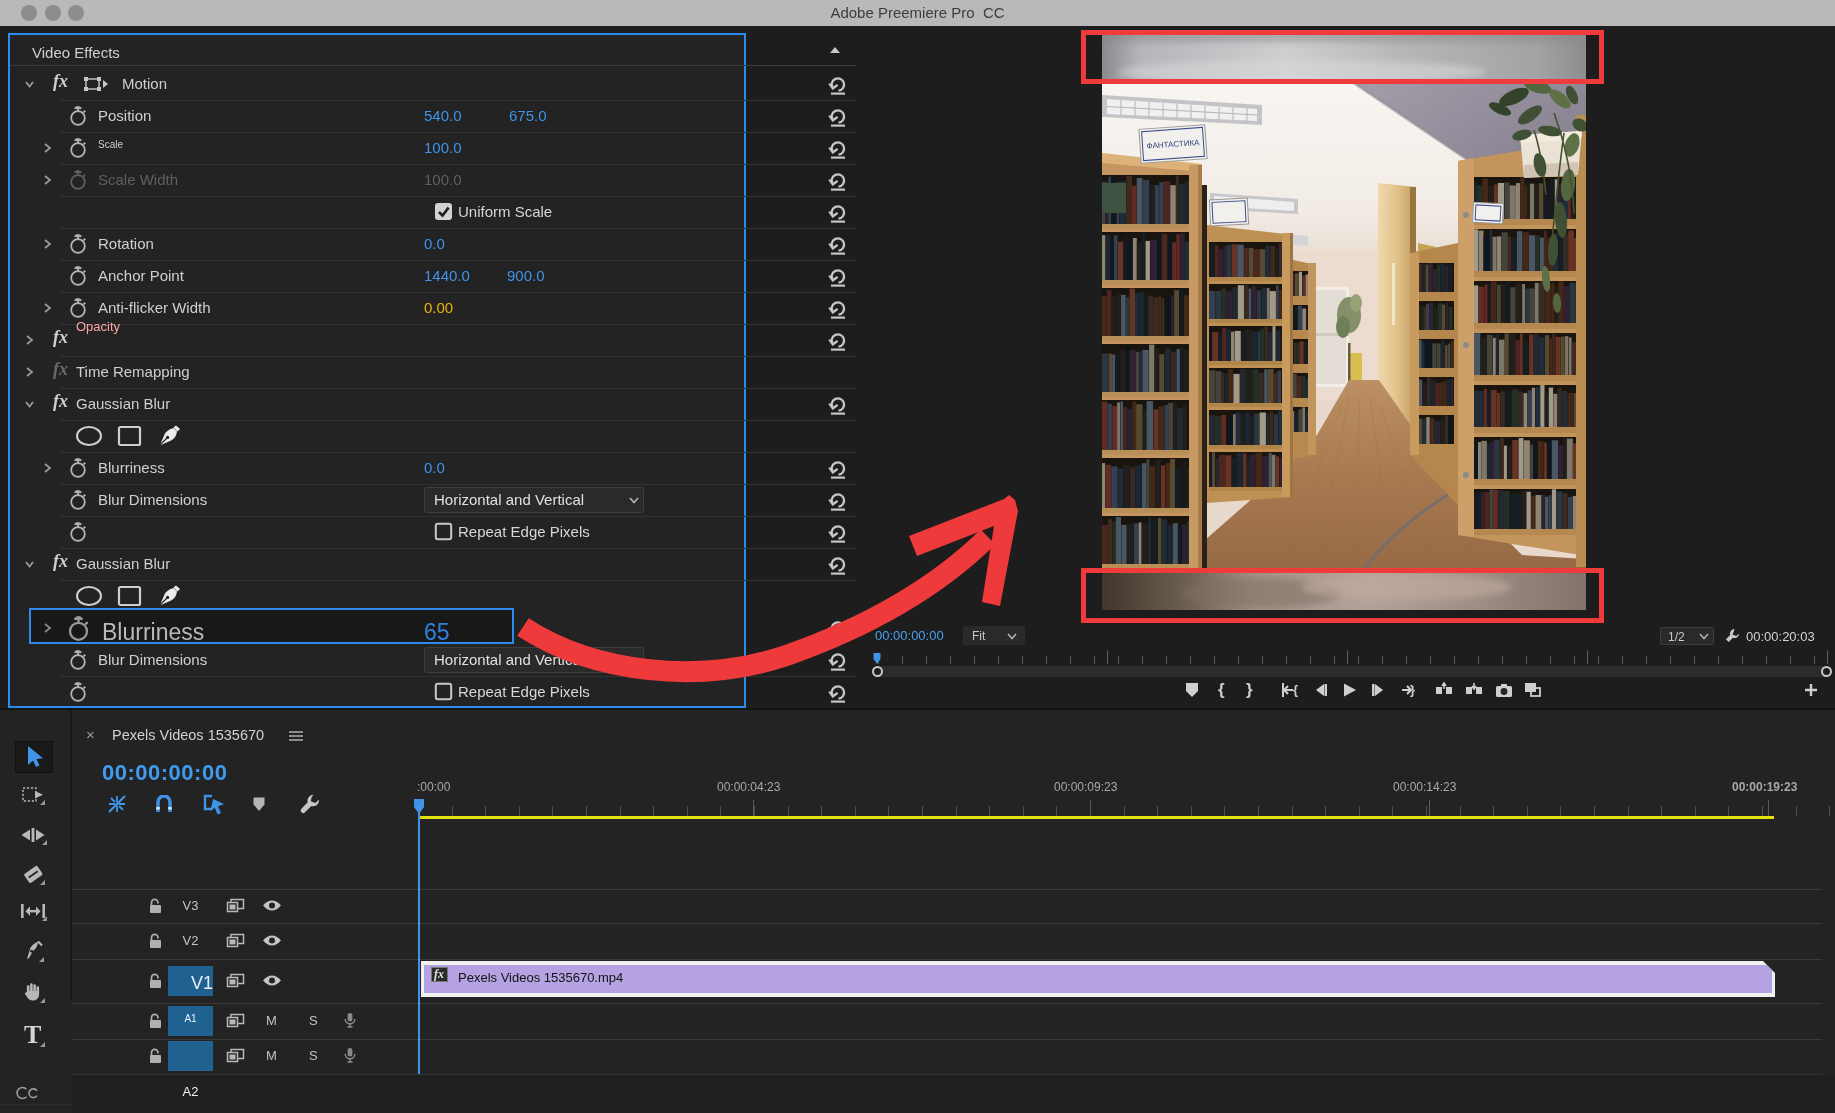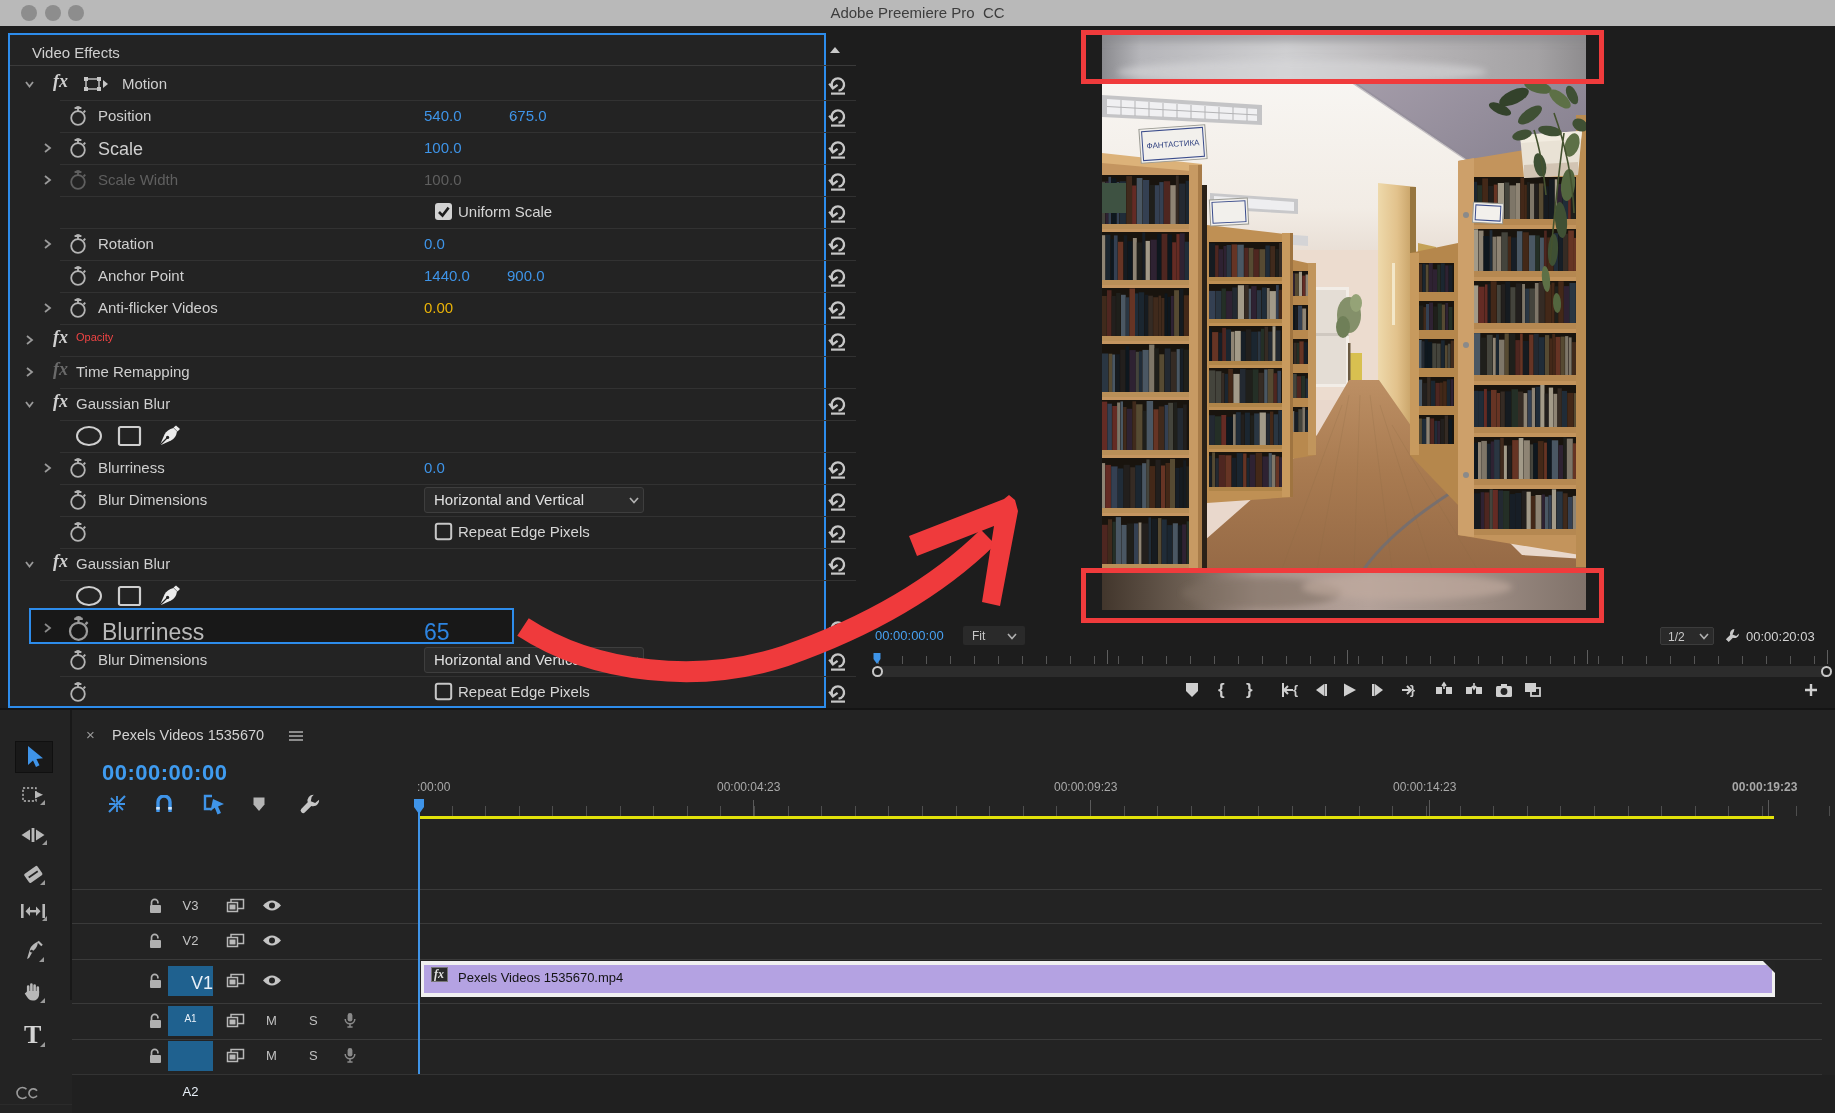--- a/index.html
+++ b/index.html
@@ -13,21 +13,21 @@
 <body>
 <div id="root">
 
   <div class="abs" style="left:0;top:0;width:1835px;height:26px;background:#b9b9b9;">
     <div class="abs" style="left:21px;top:5px;width:16px;height:16px;border-radius:50%;background:#8d8d8d;"></div>
     <div class="abs" style="left:45px;top:5px;width:16px;height:16px;border-radius:50%;background:#8d8d8d;"></div>
     <div class="abs" style="left:68px;top:5px;width:16px;height:16px;border-radius:50%;background:#8d8d8d;"></div>
     <div class="abs" style="left:0;top:0;width:1835px;height:26px;line-height:26px;text-align:center;color:#3d3d3d;font-size:15px;">Adobe Preemiere Pro&nbsp; CC</div>
   </div>
 
-  <div id="fxpanel" class="abs" style="left:8px;top:33px;width:818px;height:675px;background:#232323;border:2px solid #2d8ceb;box-sizing:border-box;">
+  <div id="fxpanel" class="abs" style="left:8px;top:33px;width:738px;height:675px;background:#232323;border:2px solid #2d8ceb;box-sizing:border-box;">
     <div class="abs txt" style="left:22px;top:9px;font-size:15px;color:#cfcfcf;">Video Effects</div>
     <svg class="abs" style="left:819px;top:11px;" width="12" height="8" viewBox="0 0 12 8">
         <path d="M1 7 L6 1 L11 7 Z" fill="#c8c8c8"></path>
       </svg>
     <div class="abs" style="left:0px;top:30px;width:846px;height:1px;background:#3a3a3a;"></div>
     <div class="abs" style="left:50px;top:65px;width:796px;height:1px;background:#323232;"></div>
     <div class="abs" style="left:50px;top:97px;width:796px;height:1px;background:#323232;"></div>
     <div class="abs" style="left:50px;top:129px;width:796px;height:1px;background:#323232;"></div>
     <div class="abs" style="left:50px;top:161px;width:796px;height:1px;background:#323232;"></div>
     <div class="abs" style="left:50px;top:193px;width:796px;height:1px;background:#323232;"></div>
@@ -87,21 +87,21 @@
     <svg class="abs" style="left:32px;top:108px;" width="10" height="10" viewBox="0 0 10 10">
         <path d="M3 1 L8 5 L3 9" fill="none" stroke="#9a9a9a" stroke-width="1.8"></path>
       </svg>
     <svg class="abs" style="left:58px;top:102px;" width="20" height="22" viewBox="0 0 20 22">
         <g fill="none" stroke="#b4b4b4" stroke-width="1.8">
           <circle cx="10" cy="13" r="6.8"></circle>
           <path d="M10 6.2 V3.4 M6.6 3 h6.8 M15.5 7.5 L17.3 5.7"></path>
           <path d="M7.8 3 a2.6 2.6 0 0 1 4.4 0"></path>
         </g>
       </svg>
-    <div class="abs" style="left:88px;top:104px;font-size:18px;color:#cfcfcf;white-space:nowrap;">Scale</div>
+    <div class="abs" style="left:88px;top:104px;font-size:10px;color:#cfcfcf;white-space:nowrap;">Scale</div>
     <div class="abs" style="left:414px;top:104px;font-size:15px;color:#3e94e8;white-space:nowrap;">100.0</div>
     <svg class="abs" style="left:817px;top:103px;" width="21" height="21" viewBox="0 0 21 21">
         <g fill="none" stroke="#c6c6c6" stroke-width="2.3">
           <path d="M5.6 13.8 A6.2 6.2 0 1 1 11.5 16.7"></path>
           <path d="M2.2 9.6 L5.9 14.3 L10.6 10.9"></path>
         </g>
         <line x1="4" y1="19.6" x2="18" y2="19.6" stroke="#c6c6c6" stroke-width="2.2"></line>
       </svg>
     <svg class="abs" style="left:32px;top:140px;" width="10" height="10" viewBox="0 0 10 10">
         <path d="M3 1 L8 5 L3 9" fill="none" stroke="#9a9a9a" stroke-width="1.8"></path>
@@ -173,34 +173,34 @@
     <svg class="abs" style="left:32px;top:268px;" width="10" height="10" viewBox="0 0 10 10">
         <path d="M3 1 L8 5 L3 9" fill="none" stroke="#9a9a9a" stroke-width="1.8"></path>
       </svg>
     <svg class="abs" style="left:58px;top:262px;" width="20" height="22" viewBox="0 0 20 22">
         <g fill="none" stroke="#b4b4b4" stroke-width="1.8">
           <circle cx="10" cy="13" r="6.8"></circle>
           <path d="M10 6.2 V3.4 M6.6 3 h6.8 M15.5 7.5 L17.3 5.7"></path>
           <path d="M7.8 3 a2.6 2.6 0 0 1 4.4 0"></path>
         </g>
       </svg>
-    <div class="abs" style="left:88px;top:264px;font-size:15px;color:#cfcfcf;white-space:nowrap;">Anti-flicker Videos</div>
+    <div class="abs" style="left:88px;top:264px;font-size:15px;color:#cfcfcf;white-space:nowrap;">Anti-flicker Width</div>
     <div class="abs" style="left:414px;top:264px;font-size:15px;color:#eab308;white-space:nowrap;">0.00</div>
     <svg class="abs" style="left:817px;top:263px;" width="21" height="21" viewBox="0 0 21 21">
         <g fill="none" stroke="#c6c6c6" stroke-width="2.3">
           <path d="M5.6 13.8 A6.2 6.2 0 1 1 11.5 16.7"></path>
           <path d="M2.2 9.6 L5.9 14.3 L10.6 10.9"></path>
         </g>
         <line x1="4" y1="19.6" x2="18" y2="19.6" stroke="#c6c6c6" stroke-width="2.2"></line>
       </svg>
     <svg class="abs" style="left:14px;top:300px;" width="10" height="10" viewBox="0 0 10 10">
         <path d="M3 1 L8 5 L3 9" fill="none" stroke="#9a9a9a" stroke-width="1.8"></path>
       </svg>
     <div class="abs" style="left:43px;top:292px;font-family:'Liberation Serif',serif;font-style:italic;font-weight:bold;font-size:18px;color:#d0d0d0;">fx</div>
-    <div class="abs" style="left:66px;top:296px;font-size:11px;color:#ef4444;white-space:nowrap;">Opacity</div>
+    <div class="abs" style="left:66px;top:284px;font-size:13px;color:#fca5a5;white-space:nowrap;">Opacity</div>
     <svg class="abs" style="left:817px;top:295px;" width="21" height="21" viewBox="0 0 21 21">
         <g fill="none" stroke="#c6c6c6" stroke-width="2.3">
           <path d="M5.6 13.8 A6.2 6.2 0 1 1 11.5 16.7"></path>
           <path d="M2.2 9.6 L5.9 14.3 L10.6 10.9"></path>
         </g>
         <line x1="4" y1="19.6" x2="18" y2="19.6" stroke="#c6c6c6" stroke-width="2.2"></line>
       </svg>
     <svg class="abs" style="left:14px;top:332px;" width="10" height="10" viewBox="0 0 10 10">
         <path d="M3 1 L8 5 L3 9" fill="none" stroke="#9a9a9a" stroke-width="1.8"></path>
       </svg>

